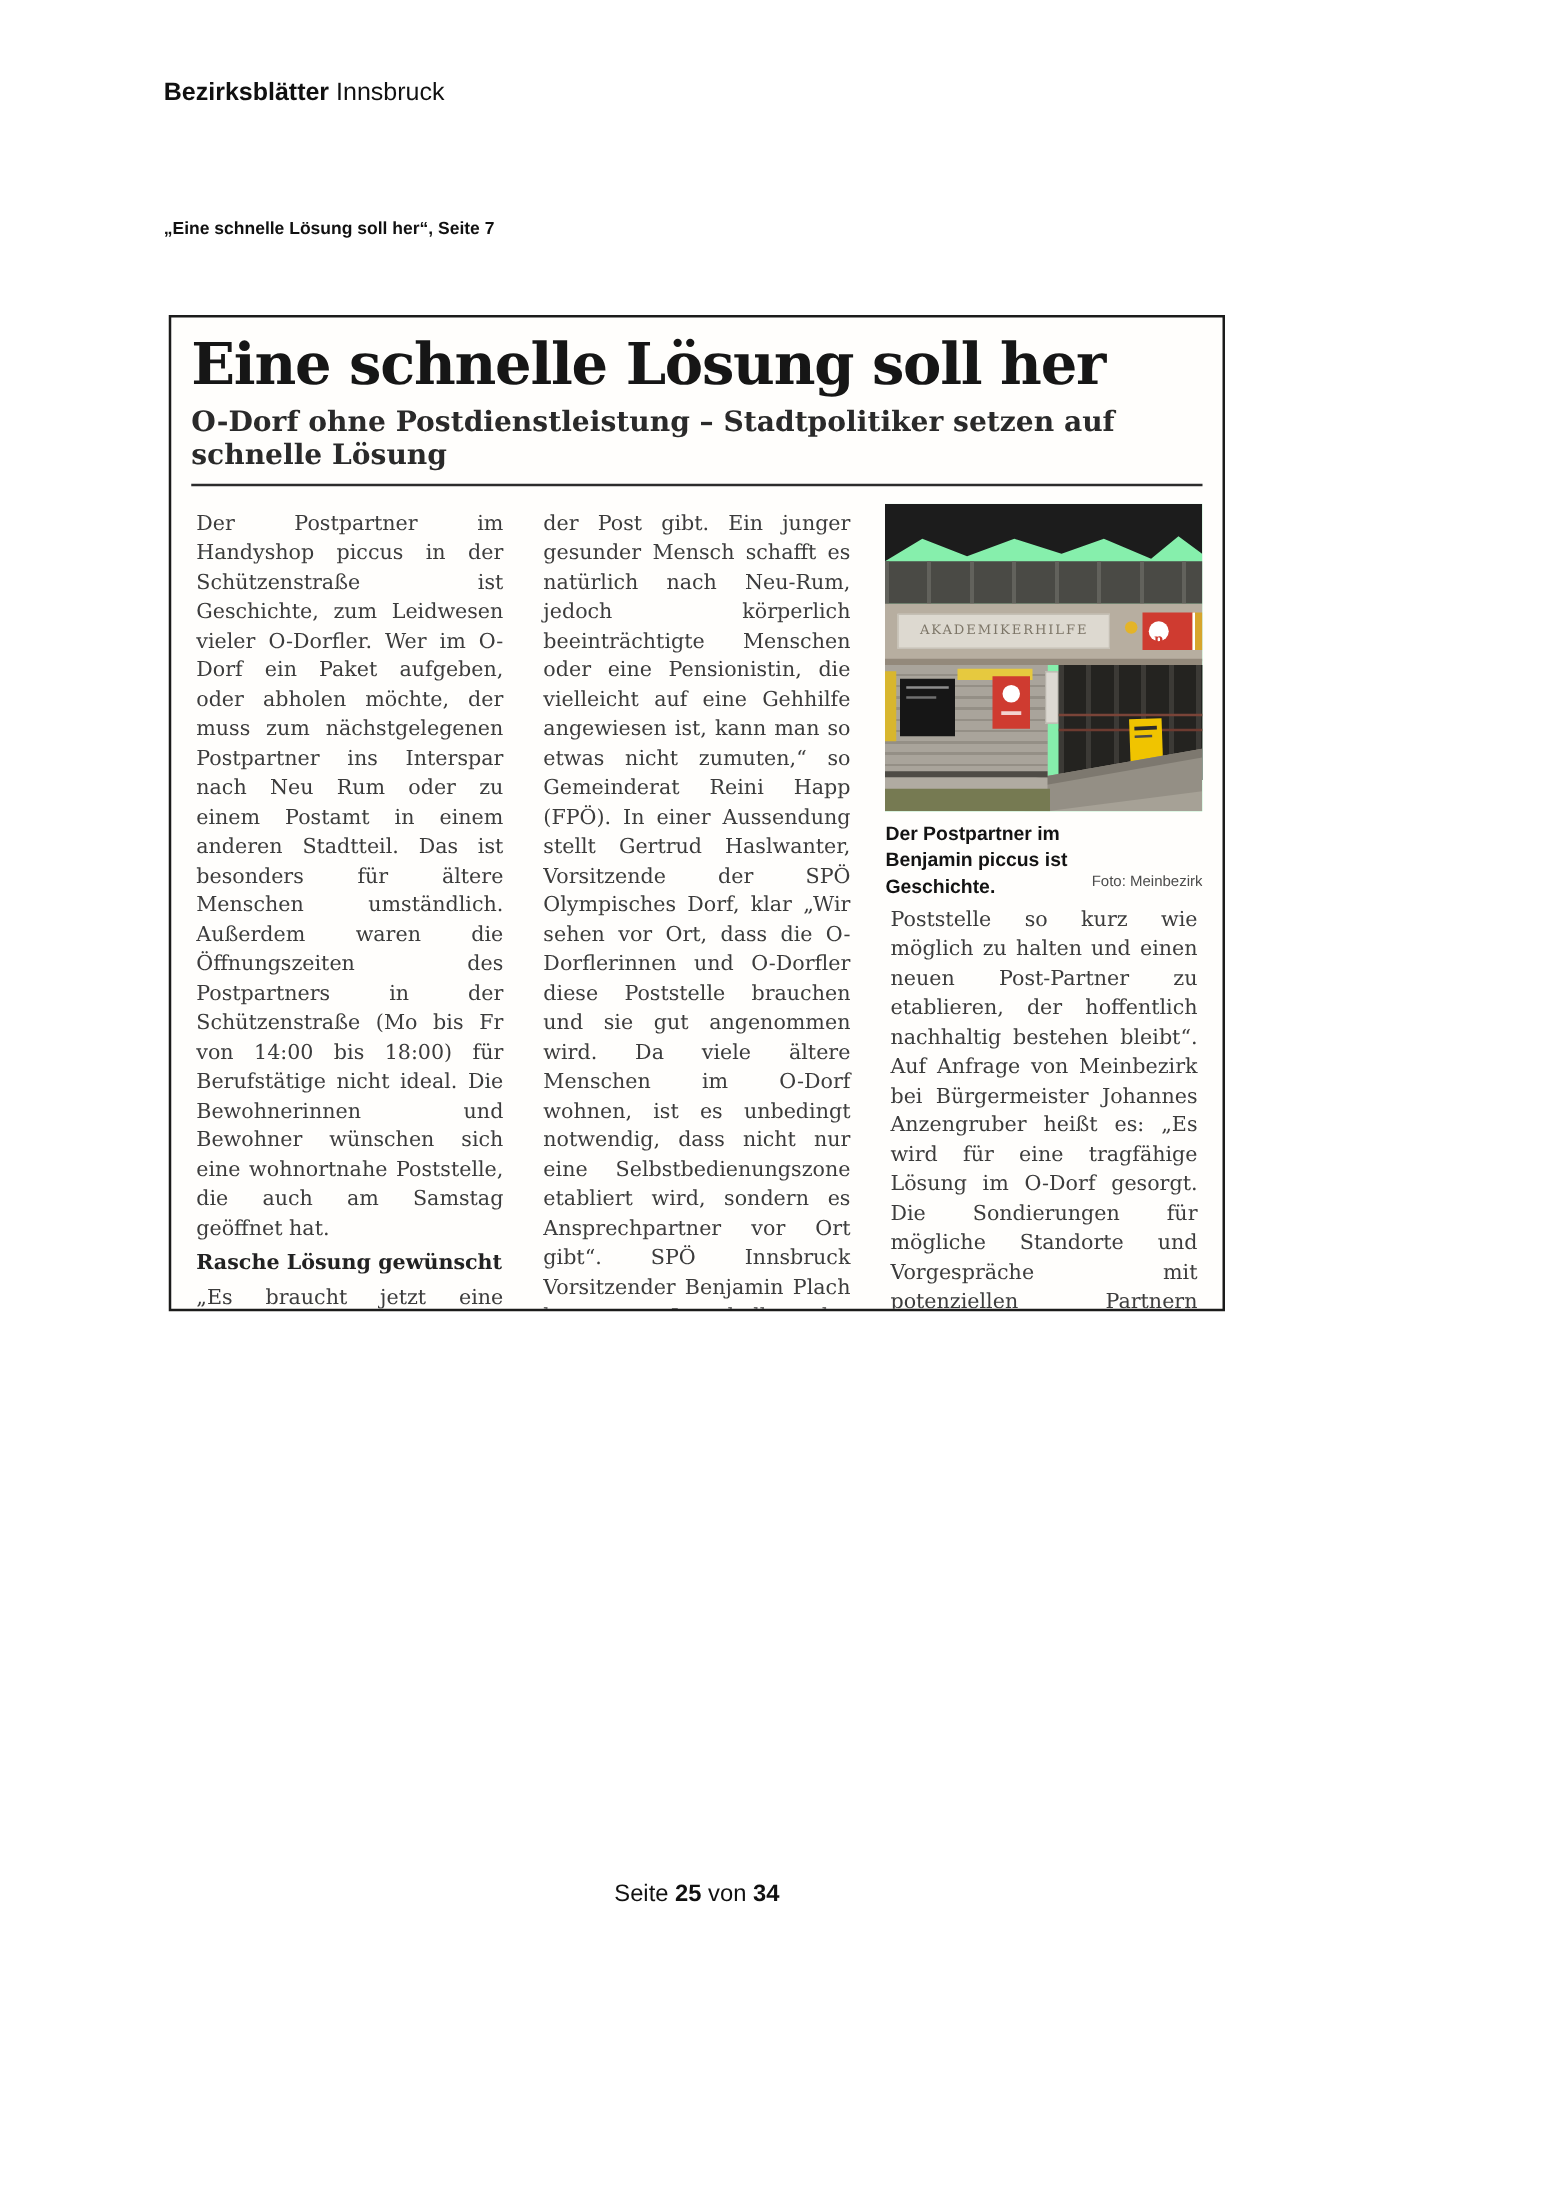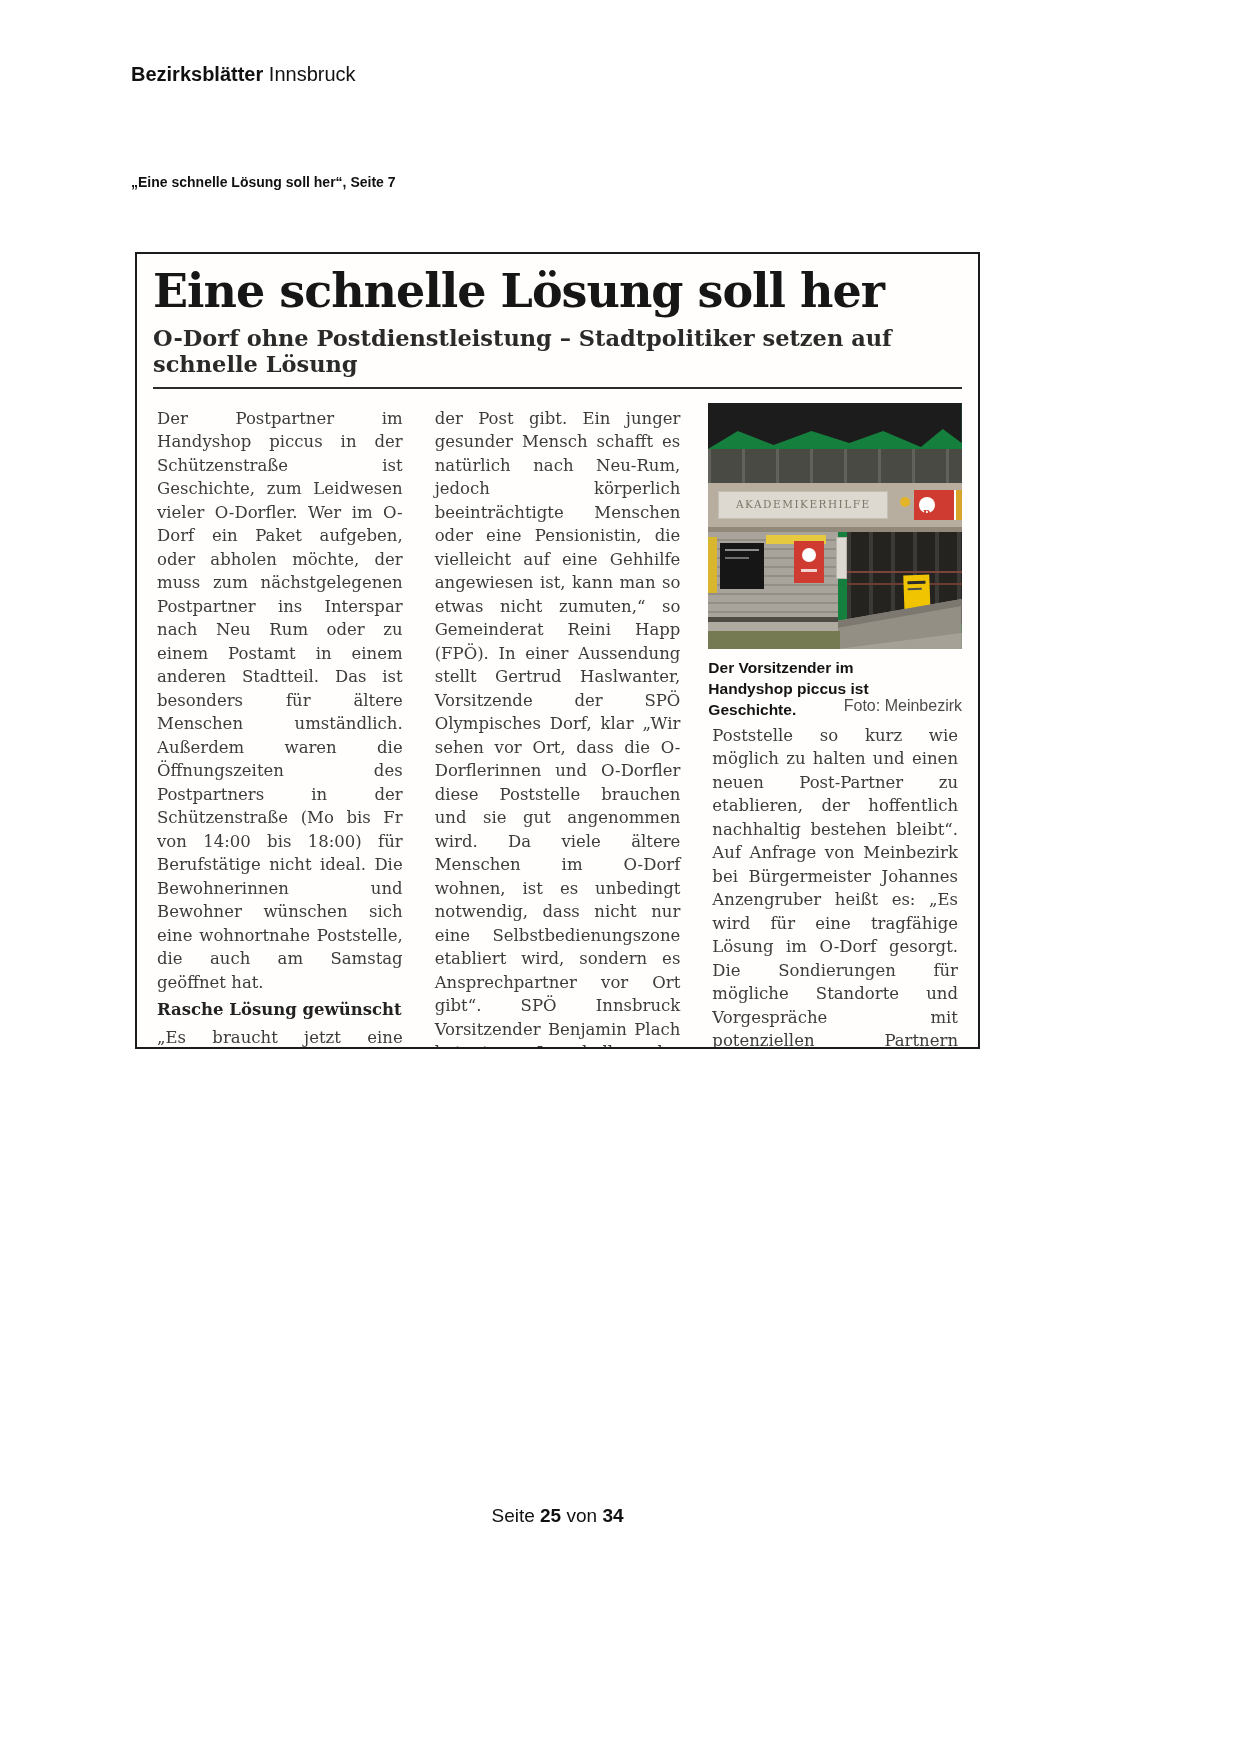--- a/index.html
+++ b/index.html
@@ -30,21 +30,21 @@
   }
   .cols { display:flex; gap:24px; margin-top:14px; height:664px; overflow:hidden; }
   .col {
     flex:1 1 0; min-width:0; text-align:justify; hyphens:auto;
     font-size:16.5px; line-height:23.5px; color:#3c3c3c;
   }
   .col p { margin:4px; }
   .subhead { font-weight:bold; color:#222; margin-top:23px; }
 
   
-  .photo { position:relative; width:100%; height:246px; background:#15803d; overflow:hidden; }
+  .photo { position:relative; width:100%; height:246px; background:#86efac; overflow:hidden; }
   .ph-awning { position:absolute; left:0; top:0; width:100%; height:52px; }
   .ph-windows {
     position:absolute; left:0; top:46px; width:100%; height:34px; background:#4a4a45;
     background-image:repeating-linear-gradient(90deg,#62625c 0 3px,transparent 3px 34px);
   }
   .ph-facade { position:absolute; left:0; top:80px; width:100%; height:46px; background:#b7aea0; }
   .ph-banner {
     position:absolute; left:10px; top:88px; width:170px; height:28px; background:#ddd9d0;
     display:flex; align-items:center; justify-content:center; border:1px solid #c4bfb4;
   }
@@ -84,21 +84,21 @@
   .ph-curb { position:absolute; left:0; top:214px; width:130px; height:5px; background:#4e4b45; }
   .ph-path { position:absolute; left:0; top:219px; width:130px; height:12px; background:#b0aba1; }
   .ph-grass { position:absolute; left:0; top:228px; width:132px; height:18px; background:#767a52; }
   .ph-ramp { position:absolute; left:0; top:0; width:100%; height:100%; }
 
   .caption { position:relative; margin-top:8px; font-family:"Liberation Sans", sans-serif; text-align:left; }
   .caption .cap-text {
     display:block; width:182px; font-size:15.5px; font-weight:bold; line-height:21px; color:#131313;
   }
   .caption .credit {
-    position:absolute; right:0; bottom:2px; font-size:16px; color:#4c4c4c; font-weight:normal;
+    position:absolute; right:0; bottom:2px; font-size:12px; color:#4c4c4c; font-weight:normal;
   }
   .col3-body { margin-top:20px; }
 
   
   .footer {
     position:absolute; left:135px; top:1505px; width:845px; text-align:center;
     font-size:19px; color:#111;
   }
   .footer b { font-weight:bold; }
 </style>
@@ -172,21 +172,21 @@
             <polygon points="112,221 255,196 255,246 112,246" fill="#948f85"></polygon>
             <polygon points="112,221 255,196 255,203 112,228" fill="#7d786f"></polygon>
             <polygon points="130,246 255,230 255,246" fill="#a6a196"></polygon>
           </svg>
           <div class="ph-curb"></div>
           <div class="ph-path"></div>
           <div class="ph-grass"></div>
         </div>
 
         <div class="caption">
-          <span class="cap-text">Der Vorsitzender im Handyshop piccus ist Geschichte.</span>
+          <span class="cap-text">Der Postpartner im Benjamin piccus ist Geschichte.</span>
           <span class="credit">Foto: Meinbezirk</span>
         </div>
 
         <p class="col3-body">Poststelle so kurz wie möglich zu halten und einen neuen Post-Partner zu etablieren, der hoffentlich nachhaltig bestehen bleibt“. Auf Anfrage von Meinbezirk bei Bürgermeister Johannes Anzengruber heißt es: „Es wird für eine tragfähige Lösung im O-Dorf gesorgt. Die Sondierungen für mögliche Standorte und Vorgespräche mit potenziellen Partnern wurden mir seitens der Post zugesagt und laufen demnach schon.“</p>
       </div>
     </div>
   </div>
 
   <div class="footer">
     <span>Seite</span>

